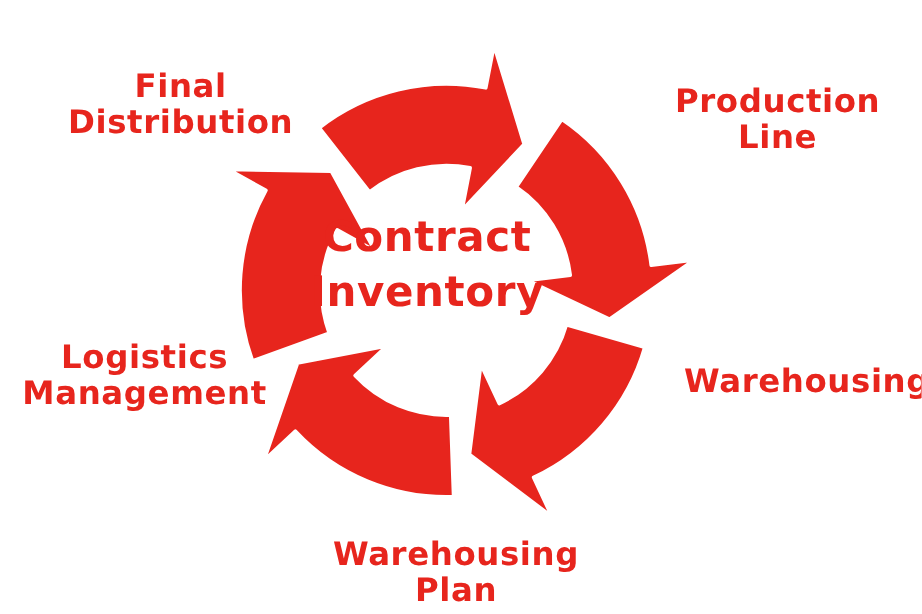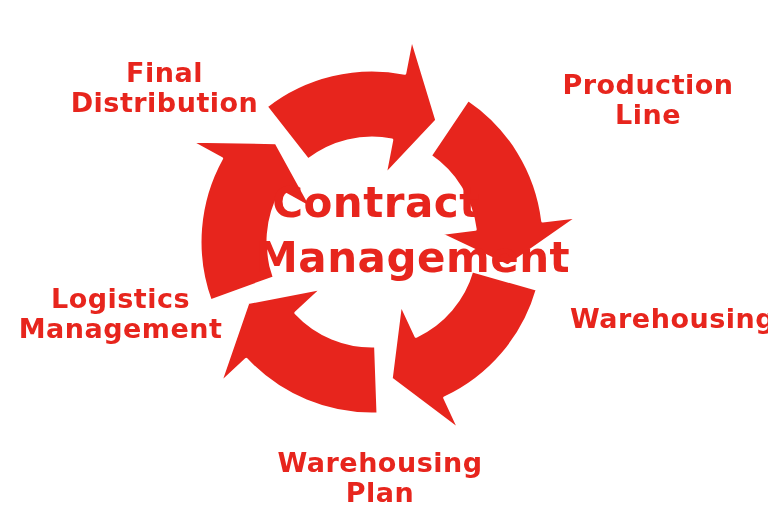--- a/index.html
+++ b/index.html
@@ -24,53 +24,53 @@
     position: absolute;
     z-index: 2;
     color: var(--red, #e7251d);
     font-weight: bold;
     font-size: 27px;
     line-height: 1.1;
     text-align: center;
     letter-spacing: 0.5px;
     white-space: normal;
   }
-  #label-final        { left: 32px;  top: 58px;  width: 265px; }
+  #label-final        { left: 18px;  top: 58px;  width: 265px; }
   #label-production   { left: 528px; top: 70px;  width: 240px; }
   #label-warehousing  { left: 570px; top: 304px; width: 200px; }
   #label-distribution { left: 250px; top: 448px; width: 260px; }
   #label-inventory    { left: 18px;  top: 284px; width: 205px; }
   .center-title {
     position: absolute;
     z-index: 2;
-    left: 256px;
+    left: 236px;
     top: 176px;
     width: 240px;
     text-align: center;
     color: var(--red, #e7251d);
     font-weight: bold;
-    font-size: 42px;
+    font-size: 35px;
     line-height: 1.3;
     letter-spacing: 0.5px;
   }
 </style>
 </head>
 <body>
 
 <svg id="cycle-svg" width="768" height="512" viewBox="0 0 768 512">
     <path d="M266.1,106.5 A172 172 0 0 1 404.8,73.2 L411.7,37.8 L436.8,120.2 L385.0,175.2 L391.8,139.9 A104 104 0 0 0 308.0,160.0 Z" fill="#e7251d" stroke="#ffffff" stroke-width="3" stroke-linejoin="round"></path>
     <path d="M468.2,99.4 A172 172 0 0 1 542.7,221.0 L578.4,216.7 L507.9,266.0 L439.5,233.7 L475.2,229.3 A104 104 0 0 0 430.2,155.8 Z" fill="#e7251d" stroke="#ffffff" stroke-width="3" stroke-linejoin="round"></path>
     <path d="M537.3,289.4 A172 172 0 0 1 444.7,397.9 L459.9,430.5 L391.2,378.7 L400.7,303.6 L416.0,336.3 A104 104 0 0 0 472.0,270.7 Z" fill="#e7251d" stroke="#ffffff" stroke-width="3" stroke-linejoin="round"></path>
     <path d="M378.0,413.9 A172 172 0 0 1 246.2,359.3 L219.9,383.9 L248.0,302.5 L322.3,288.4 L295.9,312.9 A104 104 0 0 0 375.6,345.9 Z" fill="#e7251d" stroke="#ffffff" stroke-width="3" stroke-linejoin="round"></path>
     <path d="M210.4,300.8 A172 172 0 0 1 221.6,158.6 L190.1,141.2 L276.1,142.7 L312.5,209.0 L281.0,191.6 A104 104 0 0 0 274.3,277.6 Z" fill="#e7251d" stroke="#ffffff" stroke-width="3" stroke-linejoin="round"></path>
   </svg>
 
 <div class="center-title">
   <div>Contract</div>
-  <div>Management</div>
+  <div>Inventory</div>
 </div>
 
 <div id="label-final" class="label">Final Distribution</div>
 
 <div id="label-production" class="label">Production Line</div>
 
 <div id="label-warehousing" class="label">Warehousing</div>
 
 <div id="label-distribution" class="label">Warehousing Plan</div>
 

